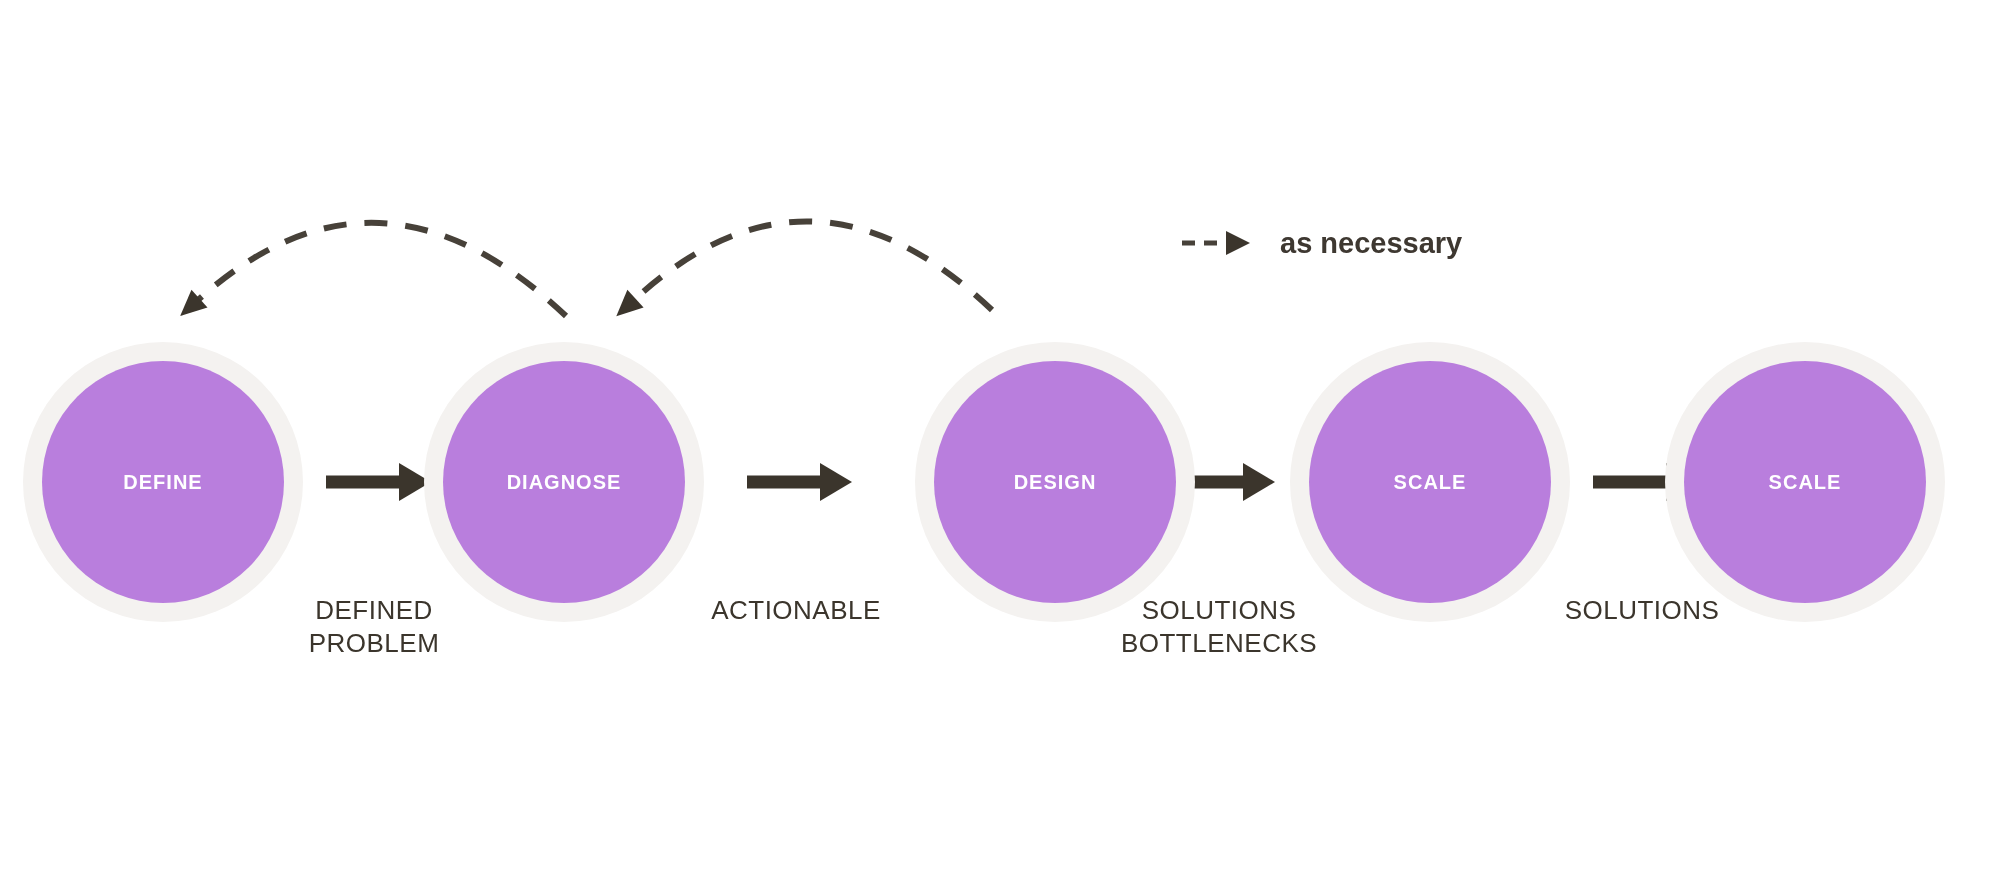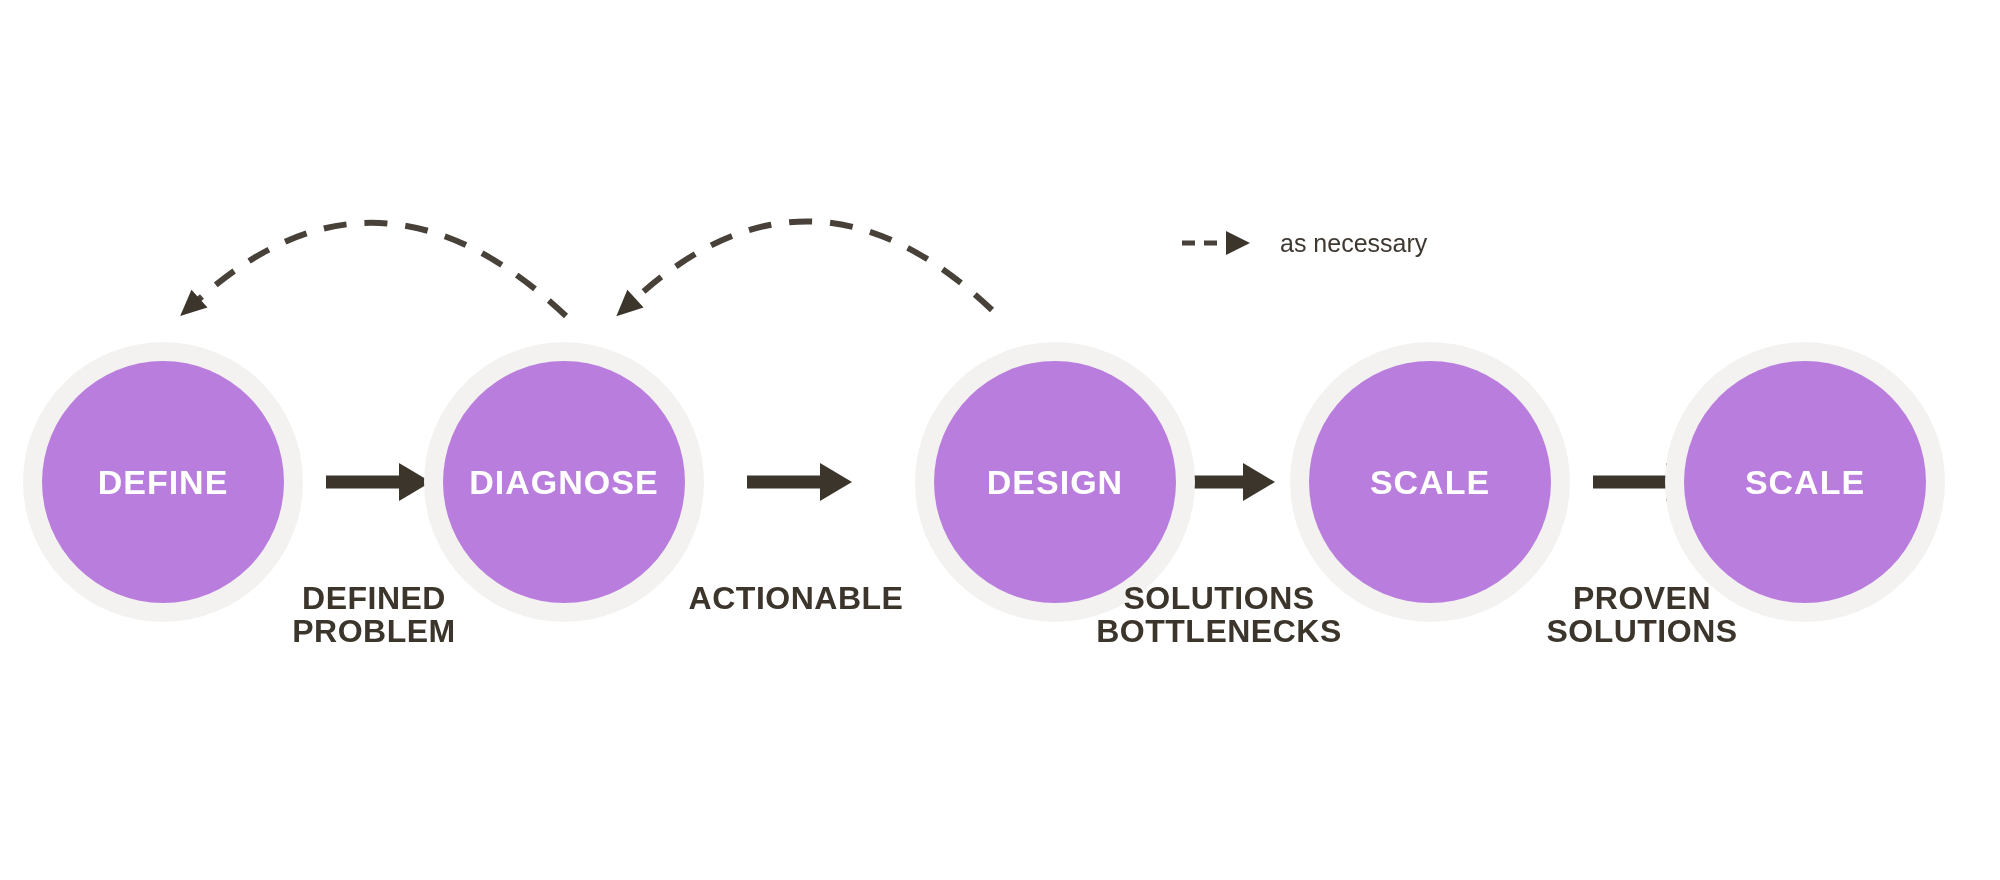--- a/index.html
+++ b/index.html
@@ -45,39 +45,39 @@
     display: flex; align-items: center; justify-content: center;
   }
   .stage-inner {
     width: 242px; height: 242px;
     border-radius: 50%;
     background: var(--circle-fill);
     display: flex; align-items: center; justify-content: center;
   }
   .stage-label {
     color: var(--circle-text);
-    font-size: 34px;
+    font-size: 20px;
     font-weight: 700;
     letter-spacing: 1px;
     text-align: center;
   }
   .stage-define   { left: 23px; }
   .stage-diagnose { left: 424px; }
   .stage-design   { left: 915px; }
   .stage-test     { left: 1290px; }
   .stage-scale    { left: 1665px; }
 
   .transition-label {
     position: absolute;
-    top: 582px;
+    top: 594px;
     width: 340px;
     text-align: center;
     color: var(--label-text);
-    font-size: 32px;
-    font-weight: 700;
+    font-size: 26px;
+    font-weight: 400;
     line-height: 33px;
     letter-spacing: 0.5px;
   }
   .transition-label span { display: block; }
   .tl-1 { left: 204px; }
   .tl-2 { left: 626px; }
   .tl-3 { left: 1049px; }
   .tl-4 { left: 1472px; }
 
   .legend {
@@ -85,22 +85,22 @@
     left: 1180px; top: 222px;
     display: flex; flex-direction: column; gap: 18px;
   }
   .legend-row {
     display: flex; align-items: center; gap: 20px;
     height: 42px;
   }
   .legend-icon { width: 80px; height: 42px; flex: 0 0 auto; }
   .legend-label {
     color: var(--legend-text);
-    font-size: 25px;
-    font-weight: 400;
+    font-size: 29px;
+    font-weight: 700;
     white-space: nowrap;
   }
 </style>
 </head>
 <body>
 
 <div class="canvas">
 
   <svg class="arrow-layer" viewBox="0 0 2000 880" xmlns="http://www.w3.org/2000/svg">
     <defs>
@@ -155,21 +155,20 @@
     <span>PROBLEM</span>
   </div>
   <div class="transition-label tl-2">
     <span>ACTIONABLE</span>
   </div>
   <div class="transition-label tl-3">
     <span>SOLUTIONS</span>
     <span>BOTTLENECKS</span>
   </div>
   <div class="transition-label tl-4">
-    <span>PROVEN</span>
     <span>SOLUTIONS</span>
   </div>
 
   <div class="legend">
     <div class="legend-row">
       <svg class="legend-icon" viewBox="0 0 80 42" xmlns="http://www.w3.org/2000/svg">
         <line class="arc" style="stroke-dasharray:13 9; stroke-width:5;" x1="2" y1="21" x2="48" y2="21" marker-end="url(#mh-leg)"></line>
       </svg>
       <div class="legend-label">as necessary</div>
     </div>

